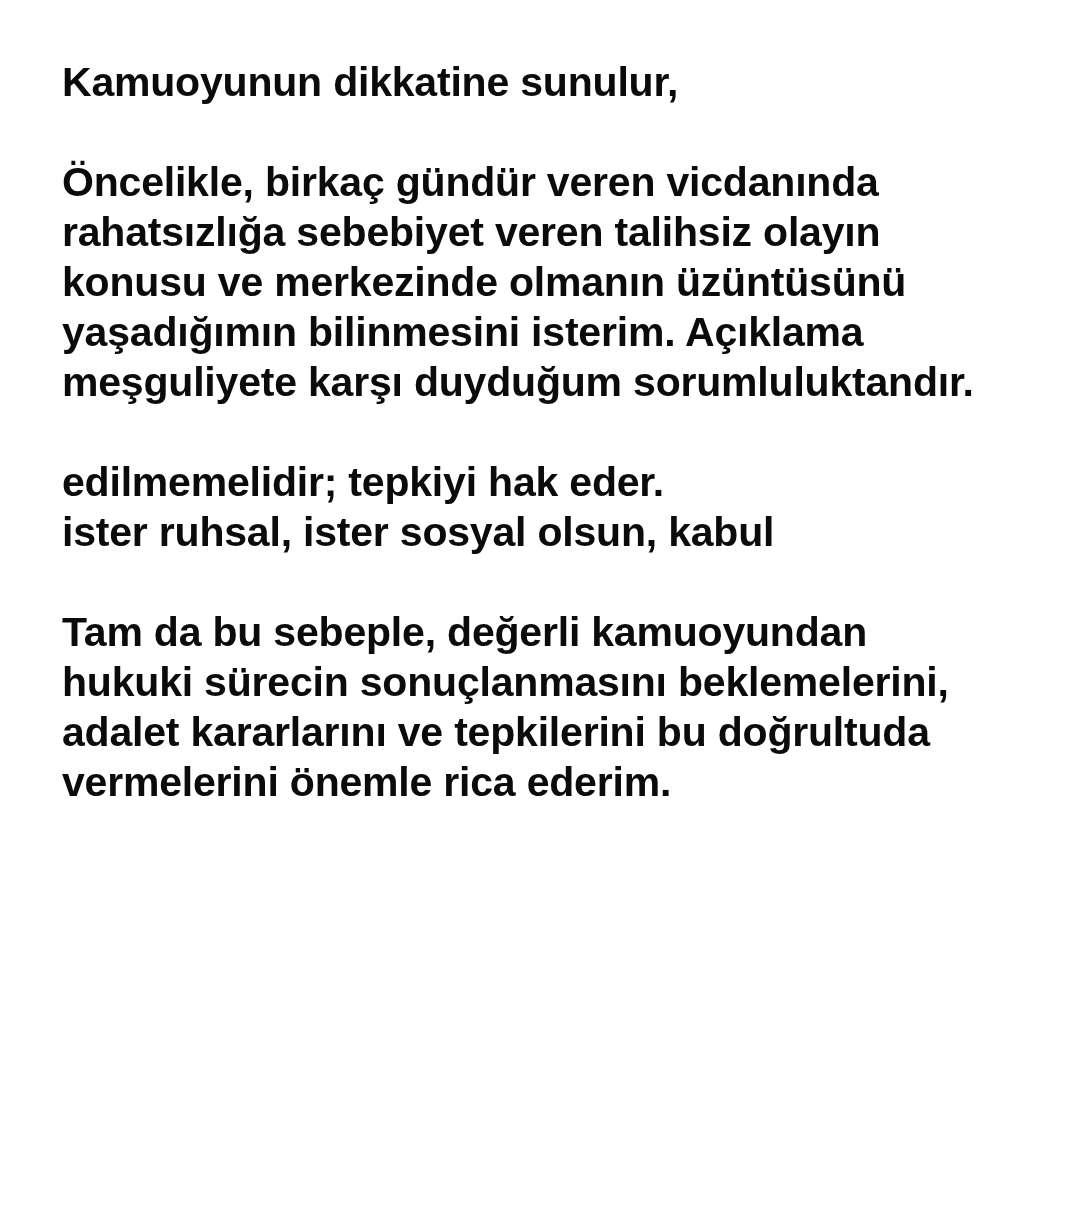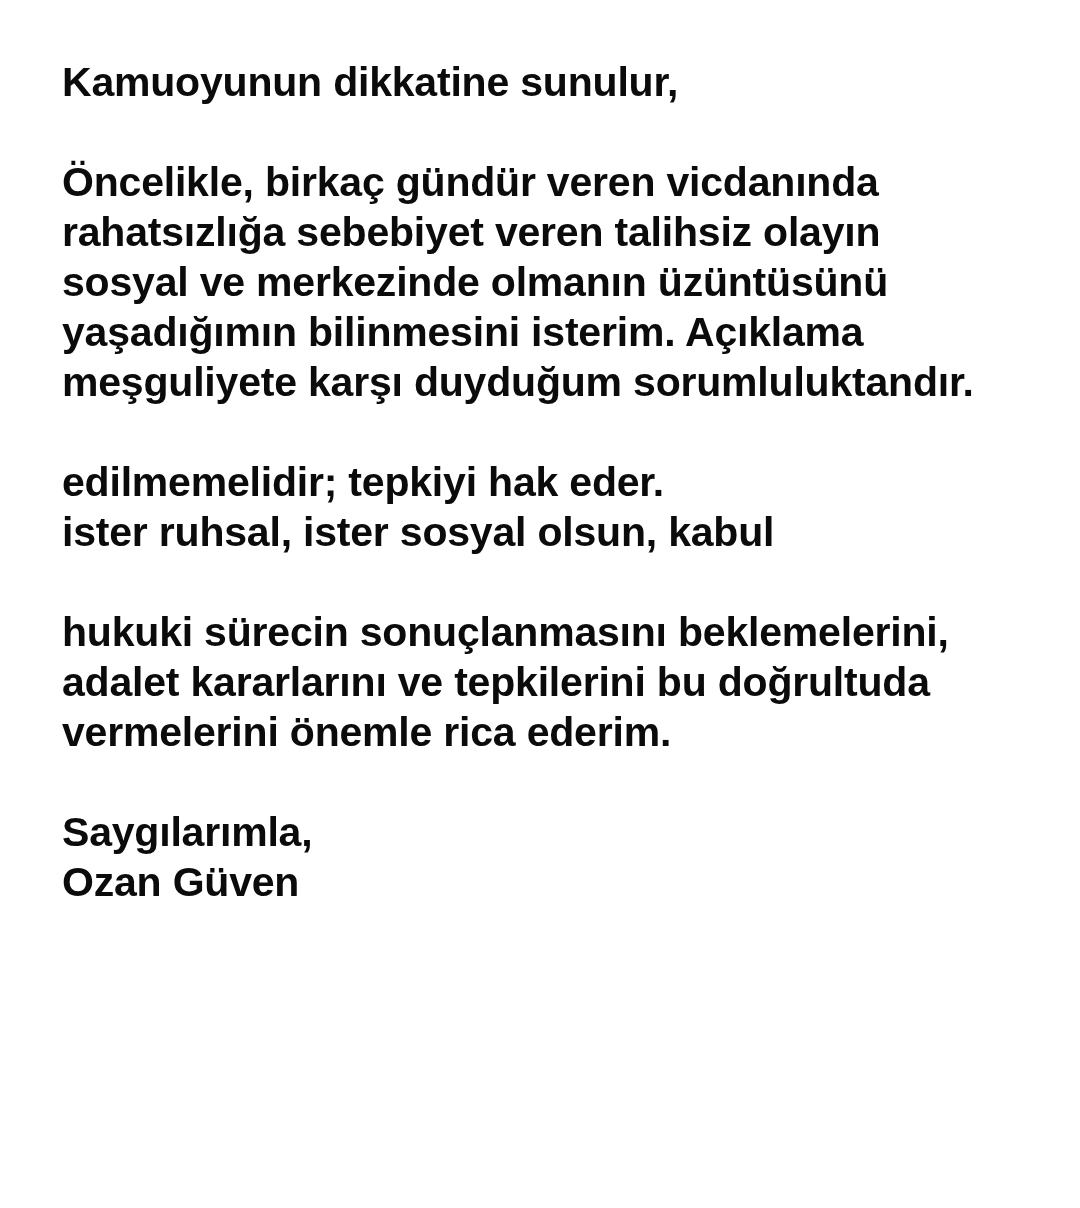--- a/index.html
+++ b/index.html
@@ -41,35 +41,32 @@
 
 <div class="doc">
 
   <div class="para">
     <div class="line">Kamuoyunun dikkatine sunulur,</div>
   </div>
 
   <div class="para">
     <div class="line">Öncelikle, birkaç gündür veren vicdanında</div>
     <div class="line">rahatsızlığa sebebiyet veren talihsiz olayın</div>
-    <div class="line">sosyal ve merkezinde olmanın üzüntüsünü</div>
+    <div class="line">konusu ve merkezinde olmanın üzüntüsünü</div>
     <div class="line">yaşadığımın bilinmesini isterim. Açıklama</div>
     <div class="line">meşguliyete karşı duyduğum sorumluluktandır.</div>
   </div>
 
   <div class="para">
     <div class="line">edilmemelidir; tepkiyi hak eder.</div>
     <div class="line">ister ruhsal, ister sosyal olsun, kabul</div>
   </div>
 
   <div class="para">
+    <div class="line">Tam da bu sebeple, değerli kamuoyundan</div>
     <div class="line">hukuki sürecin sonuçlanmasını beklemelerini,</div>
     <div class="line">adalet kararlarını ve tepkilerini bu doğrultuda</div>
     <div class="line">vermelerini önemle rica ederim.</div>
   </div>
 
 
-  <div class="para">
-    <div class="line">Saygılarımla,</div>
-    <div class="line">Ozan Güven</div>
-  </div>
 
 </div>
 
 </body></html>

